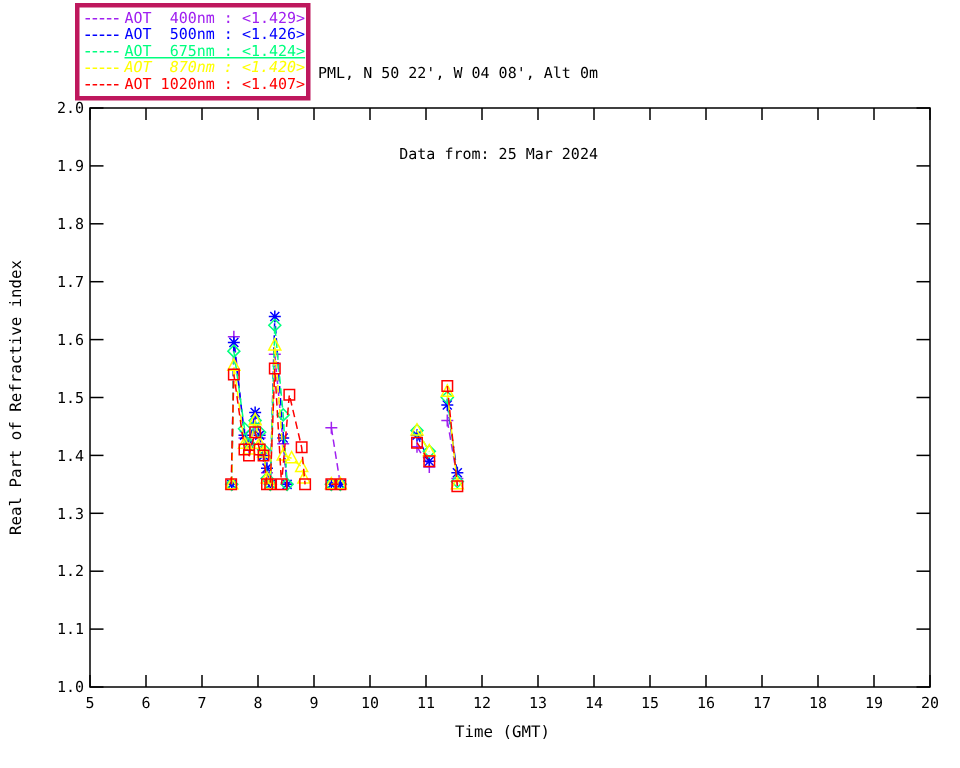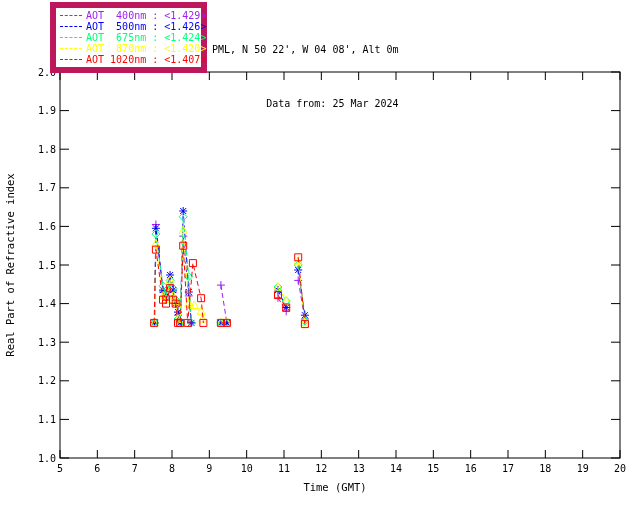--- a/index.html
+++ b/index.html
@@ -4,21 +4,21 @@
 <style>
   html,body{margin:0;padding:0;background:#f0f0f0;}
   #screen{
     position:relative;width:640px;height:512px;background:#FFFFFF;
     font-family:"DejaVu Sans Mono","Liberation Mono",monospace;
     overflow:hidden;
   }
   #chart-svg{position:absolute;left:0;top:0;}
   .legend-box{
     position:absolute;left:50px;top:2px;width:157px;
-    border:6px solid #be185d;background:#fff;
+    border:3px solid #be185d;background:#fff;
     padding:2px 3px 2px 4px;box-sizing:border-box;z-index:2;
   }
   .legend-row{display:flex;align-items:center;height:11px;}
   .legend-dash{width:22px;border-top:1px dashed;flex:0 0 22px;margin-right:4px;}
   .legend-text{font-size:10px;line-height:11px;white-space:pre;}
   .hdr{
     position:absolute;left:212px;top:5px;z-index:2;
     font-size:10px;color:#000;line-height:18px;white-space:pre;text-align:right;
   }
 </style>
@@ -32,25 +32,25 @@
   <div class="legend-row">
         <span class="legend-dash" style="border-top-color: rgb(160, 32, 240);"></span>
         <span class="legend-text" style="color: rgb(160, 32, 240);">AOT  400nm : &lt;1.429&gt;</span>
       </div>
       <div class="legend-row">
         <span class="legend-dash" style="border-top-color: rgb(0, 0, 255);"></span>
         <span class="legend-text" style="color: rgb(0, 0, 255);">AOT  500nm : &lt;1.426&gt;</span>
       </div>
       <div class="legend-row">
         <span class="legend-dash" style="border-top-color: rgb(0, 255, 127);"></span>
-        <span class="legend-text" style="color: rgb(0, 255, 127);">AOT  675nm : &lt;1.424&gt;</span>
+        <span class="legend-text" style="color: rgb(0, 255, 127); text-decoration: underline;">AOT  675nm : &lt;1.424&gt;</span>
       </div>
       <div class="legend-row">
         <span class="legend-dash" style="border-top-color: rgb(255, 255, 0);"></span>
-        <span class="legend-text" style="color: rgb(255, 255, 0);">AOT  870nm : &lt;1.420&gt;</span>
+        <span class="legend-text" style="color: rgb(255, 255, 0); font-style: italic;">AOT  870nm : &lt;1.420&gt;</span>
       </div>
       <div class="legend-row">
         <span class="legend-dash" style="border-top-color: rgb(255, 0, 0);"></span>
         <span class="legend-text" style="color: rgb(255, 0, 0);">AOT 1020nm : &lt;1.407&gt;</span>
       </div>
     </div>
 
   <div class="hdr">
     <div>PML, N 50 22', W 04 08', Alt 0m</div>
     <div>Data from: 25 Mar 2024</div>

